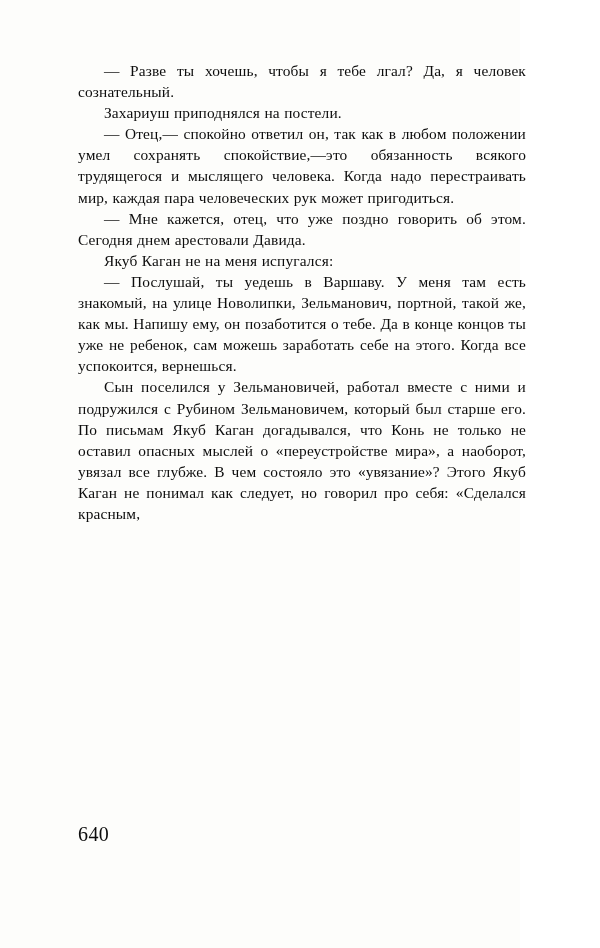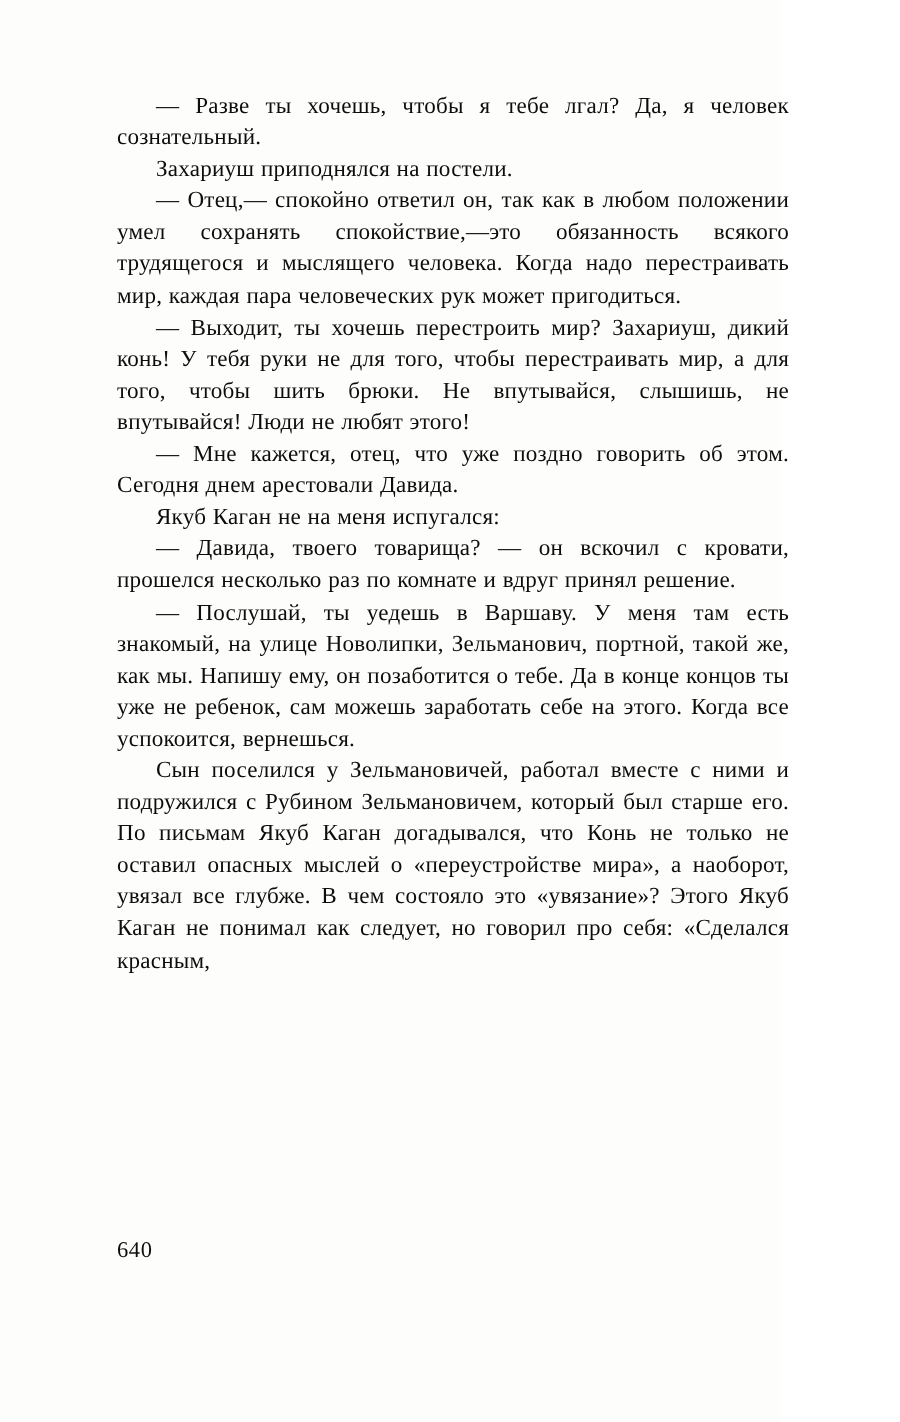--- a/index.html
+++ b/index.html
@@ -37,34 +37,32 @@
     -webkit-hyphens: none;
     hyphens: none;
   }
   p.indent {
     text-indent: 26px;
   }
   .folio {
     position: absolute;
     left: 78px;
     top: 824px;
-    font-size: 15px;
+    font-size: 20px;
     line-height: 20px;
     letter-spacing: 0.4px;
   }
 </style>
 </head>
 <body>
 
 <div class="page">
   <div class="text-column">
     <p class="indent">— Разве ты хочешь, чтобы я тебе лгал? Да, я человек сознательный.</p>
     <p class="indent">Захариуш приподнялся на постели.</p>
     <p class="indent">— Отец,— спокойно ответил он, так как в любом положении умел сохранять спокойствие,—это обязанность всякого трудящегося и мыслящего человека. Когда надо перестраивать мир, каждая пара человеческих рук может пригодиться.</p>
-    <p class="indent">— Выходит, ты хочешь перестроить мир? Захариуш, дикий конь! У тебя руки не для того, чтобы перестраивать мир, а для того, чтобы шить брюки. Не впутывайся, слышишь, не впутывайся! Люди не любят этого!</p>
     <p class="indent">— Мне кажется, отец, что уже поздно говорить об этом. Сегодня днем арестовали Давида.</p>
     <p class="indent">Якуб Каган не на меня испугался:</p>
-    <p class="indent">— Давида, твоего товарища? — он вскочил с кровати, прошелся несколько раз по комнате и вдруг принял решение.</p>
     <p class="indent">— Послушай, ты уедешь в Варшаву. У меня там есть знакомый, на улице Новолипки, Зельманович, портной, такой же, как мы. Напишу ему, он позаботится о тебе. Да в конце концов ты уже не ребенок, сам можешь заработать себе на этого. Когда все успокоится, вернешься.</p>
     <p class="indent">Сын поселился у Зельмановичей, работал вместе с ними и подружился с Рубином Зельмановичем, который был старше его. По письмам Якуб Каган догадывался, что Конь не только не оставил опасных мыслей о «переустройстве мира», а наоборот, увязал все глубже. В чем состояло это «увязание»? Этого Якуб Каган не понимал как следует, но говорил про себя: «Сделался красным,</p>
   </div>
   <div class="folio">640</div>
 </div>
 
 </body></html>

